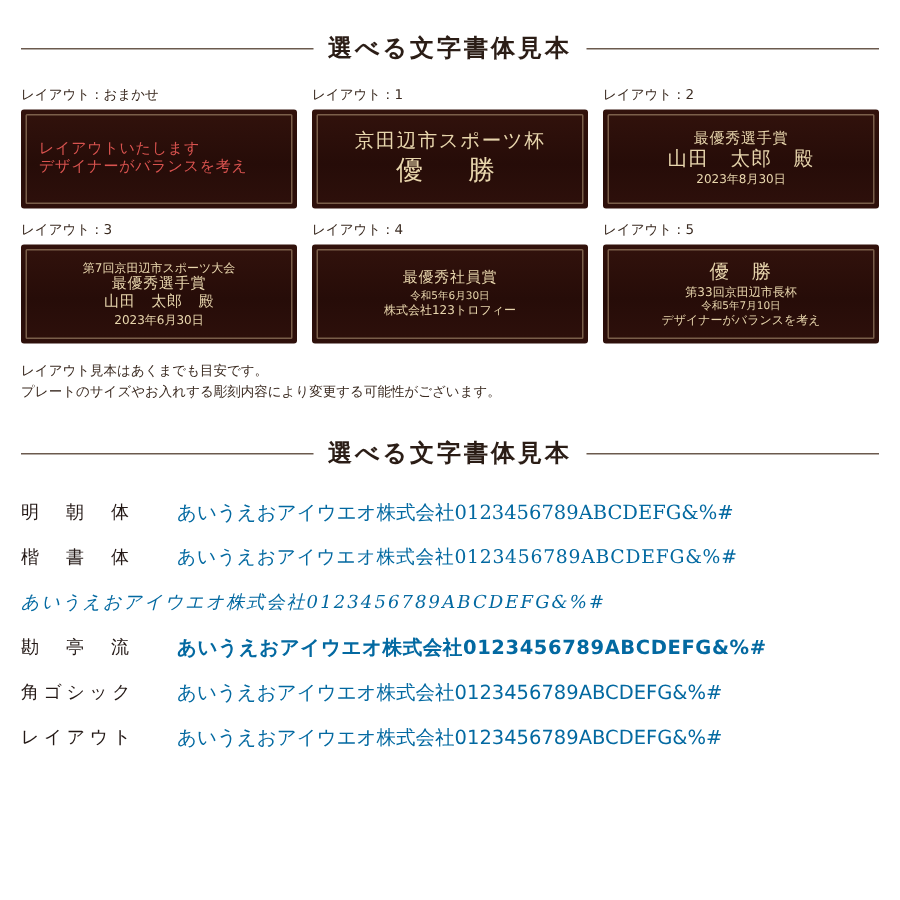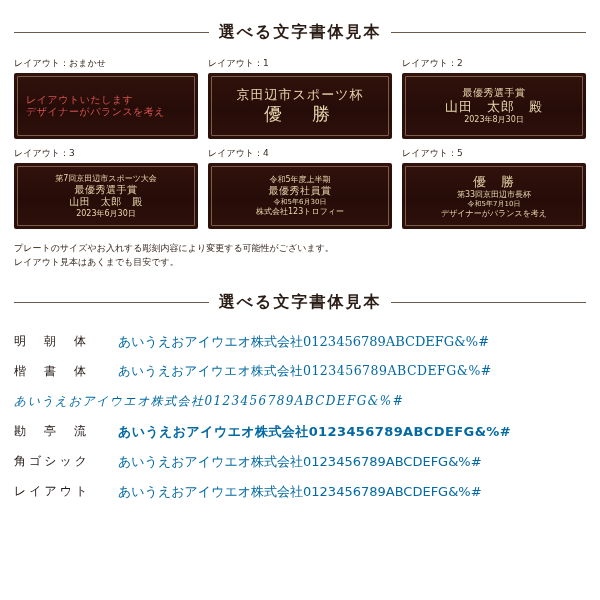--- a/index.html
+++ b/index.html
@@ -194,43 +194,42 @@
             <span class="ln mid">最優秀選手賞</span>
             <span class="ln mid">山田　太郎　殿</span>
             <span class="ln small">2023年6月30日</span>
           </div>
         </div>
       </div>
       <div class="plate-cell">
         <div class="plate-caption">レイアウト：4</div>
         <div class="plate">
           <div class="plate-inner">
-            <span class="ln small">令和5年度上半期</span>
             <span class="ln mid">最優秀社員賞</span>
             <span class="ln tiny">令和5年6月30日</span>
             <span class="ln small">株式会社123トロフィー</span>
           </div>
         </div>
       </div>
       <div class="plate-cell">
         <div class="plate-caption">レイアウト：5</div>
         <div class="plate">
           <div class="plate-inner">
             <span class="ln large">優　勝</span>
             <span class="ln small">第33回京田辺市長杯</span>
             <span class="ln tiny">令和5年7月10日</span>
             <span class="ln small">デザイナーがバランスを考え</span>
           </div>
         </div>
       </div>
     </div>
 
   <div class="notes">
+      <div>レイアウト見本はあくまでも目安です。</div>
       <div>プレートのサイズやお入れする彫刻内容により変更する可能性がございます。</div>
-      <div>レイアウト見本はあくまでも目安です。</div>
     </div>
 
   <div class="section-head">
     <span class="rule"></span>
     <span class="title">選べる文字書体見本</span>
     <span class="rule"></span>
   </div>
 
   <div class="font-list">
       <div class="font-row">

